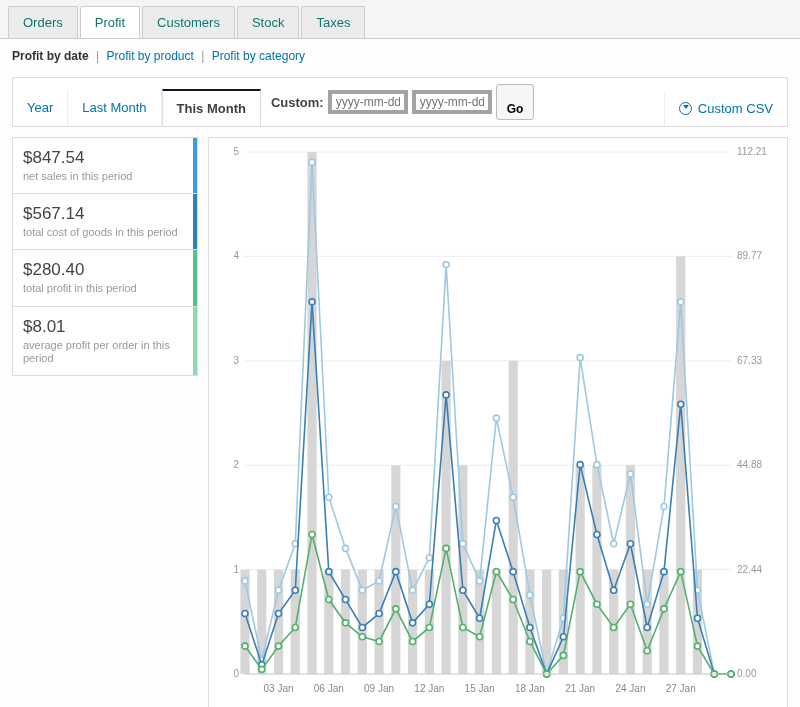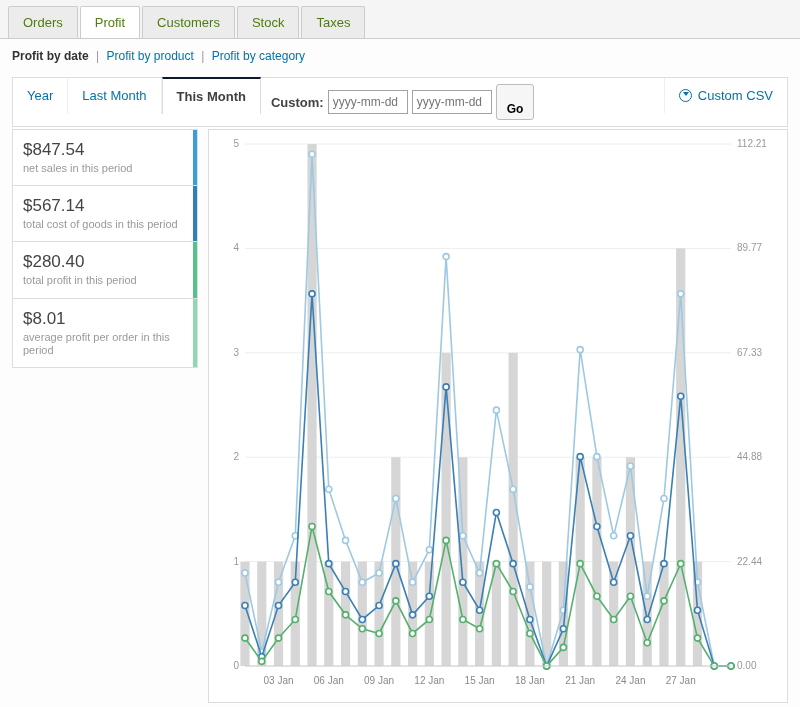--- a/index.html
+++ b/index.html
@@ -12,21 +12,21 @@
   }
   .tabs-top {
     display: flex;
     border-bottom: 1px solid #ccc;
     background: #f5f5f5;
     padding: 0 8px;
   }
   .tabs-top .tab {
     padding: 8px 14px;
     font-size: 13px;
-    color: #4d7c0f;
+    color: #0f766e;
     background: #ececec;
     border: 1px solid #ccc;
     border-bottom: none;
     margin-right: 2px;
     margin-top: 6px;
     border-radius: 2px 2px 0 0;
     cursor: pointer;
   }
   .tabs-top .tab.active {
     background: #fff;
@@ -35,23 +35,23 @@
   .subnav {
     padding: 10px 12px;
     font-size: 12px;
     color: #444;
   }
   .subnav .sep { color: #999; margin: 0 4px; }
   .subnav .link { color: #0073aa; cursor: pointer; }
   .subnav .first { font-weight: 600; color: #333; }
   .range-bar {
     display: flex;
-    align-items: flex-start;
+    align-items: flex-end;
     border: 1px solid #ddd;
-    margin: 4px 12px 2px 12px;
+    margin: 4px 12px 10px 12px;
     background: #fff;
   }
   .range-bar .rtab {
     padding: 10px 14px;
     font-size: 13px;
     color: #0073aa;
     cursor: pointer;
     border-right: 1px solid #eee;
   }
   .range-bar .rtab.active {
@@ -63,21 +63,21 @@
     border-right: 1px solid #ddd;
     border-left: 1px solid #ddd;
   }
   .range-bar .custom {
     display: flex; align-items: center; gap: 4px;
     padding: 6px 10px;
     font-size: 13px;
     color: #444;
   }
   .range-bar input.date {
-    width: 80px; height: 24px; border: 1px solid #a3a3a3;
+    width: 80px; height: 24px; border: 4px solid #a3a3a3;
     font-size: 12px; color: #888; padding: 0 4px;
   }
   .range-bar button.go {
     height: 26px; padding: 17px 10px; border: 1px solid #bbb;
     background: #f6f6f6; border-radius: 3px; cursor: pointer;
     font-size: 12px;
     font-weight: bold;
   }
   .range-bar .spacer { flex: 1; }
   .range-bar .export {

